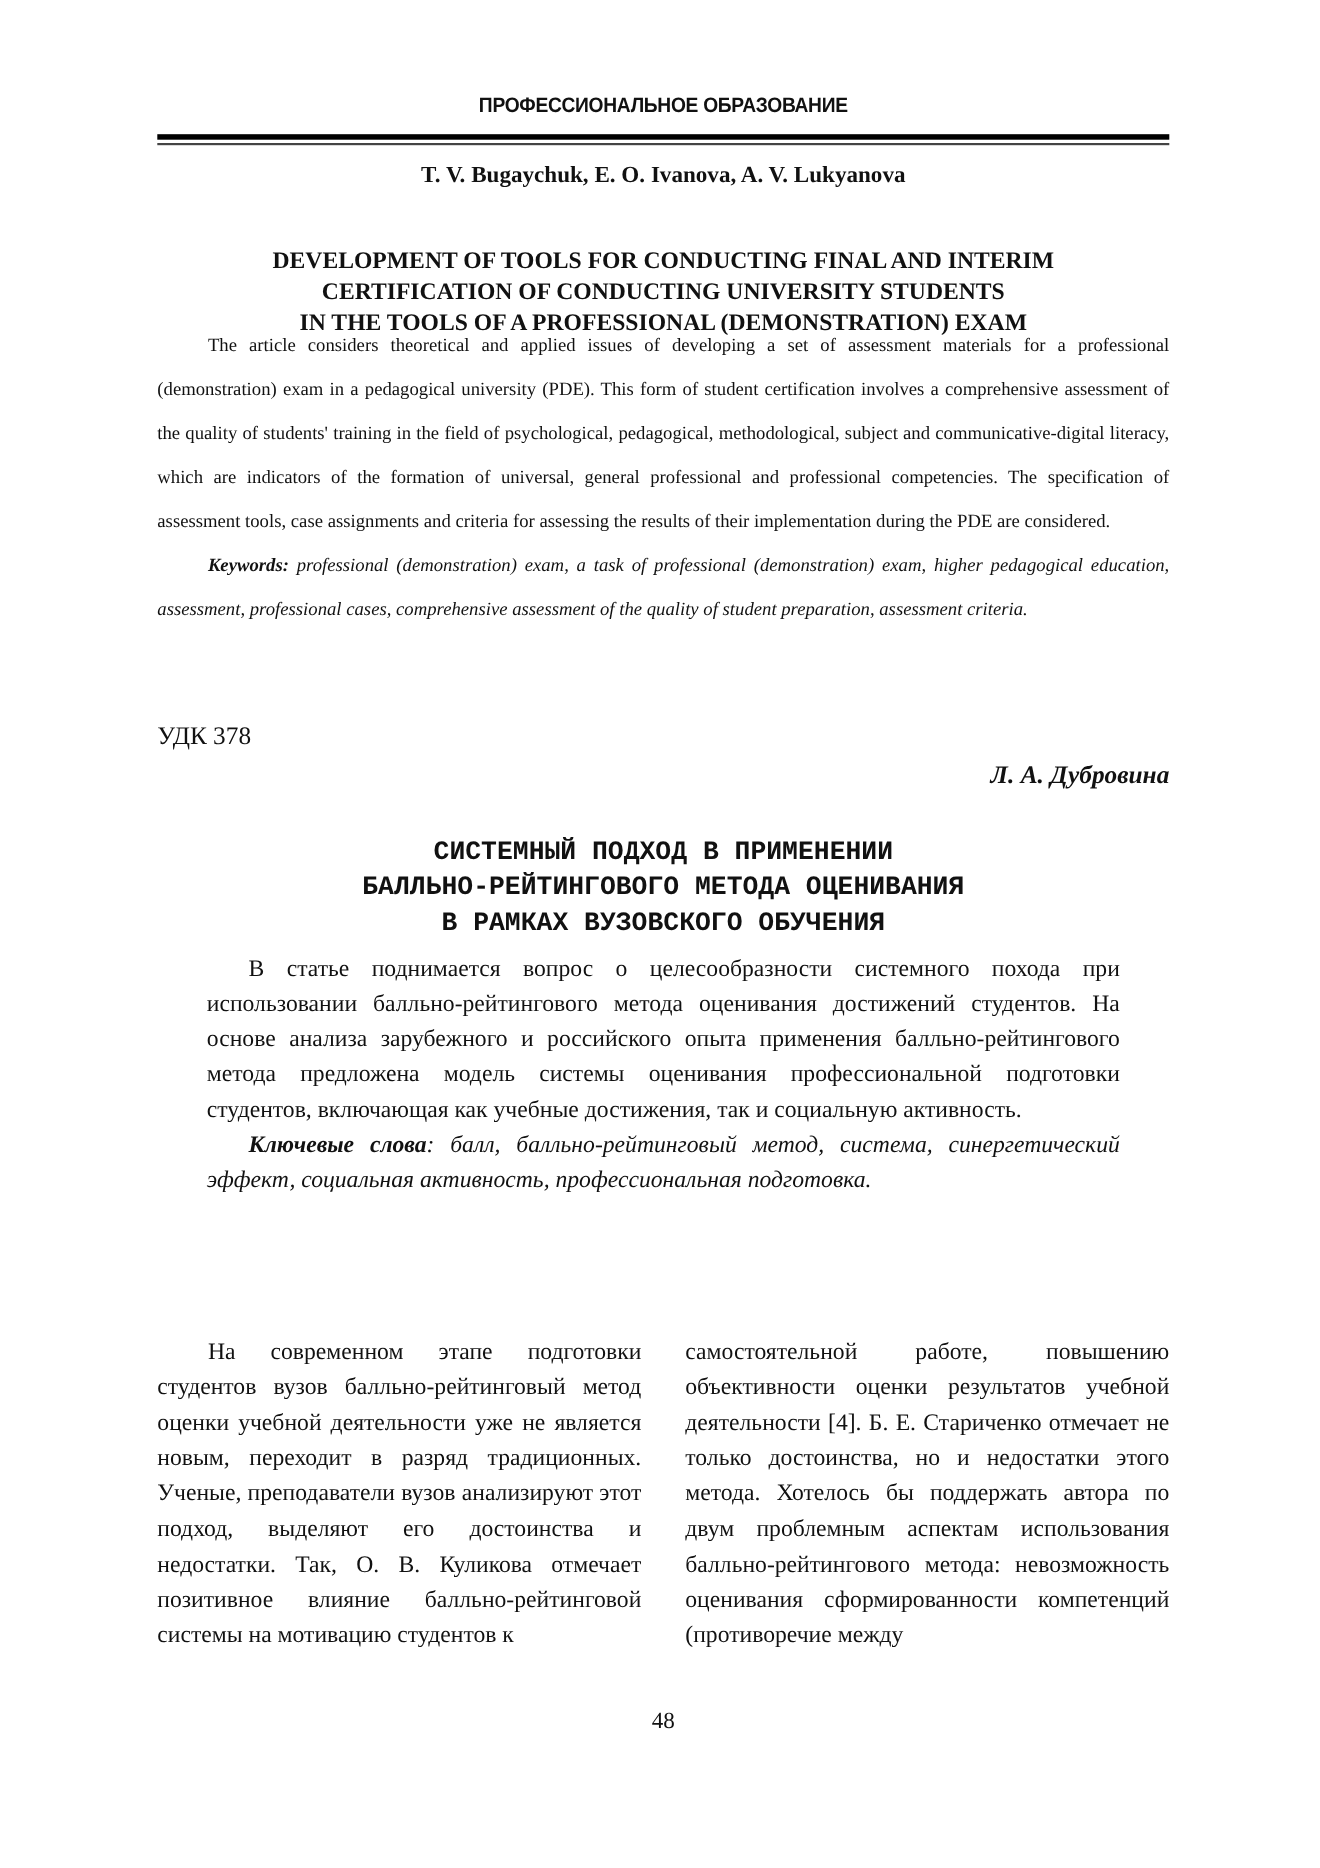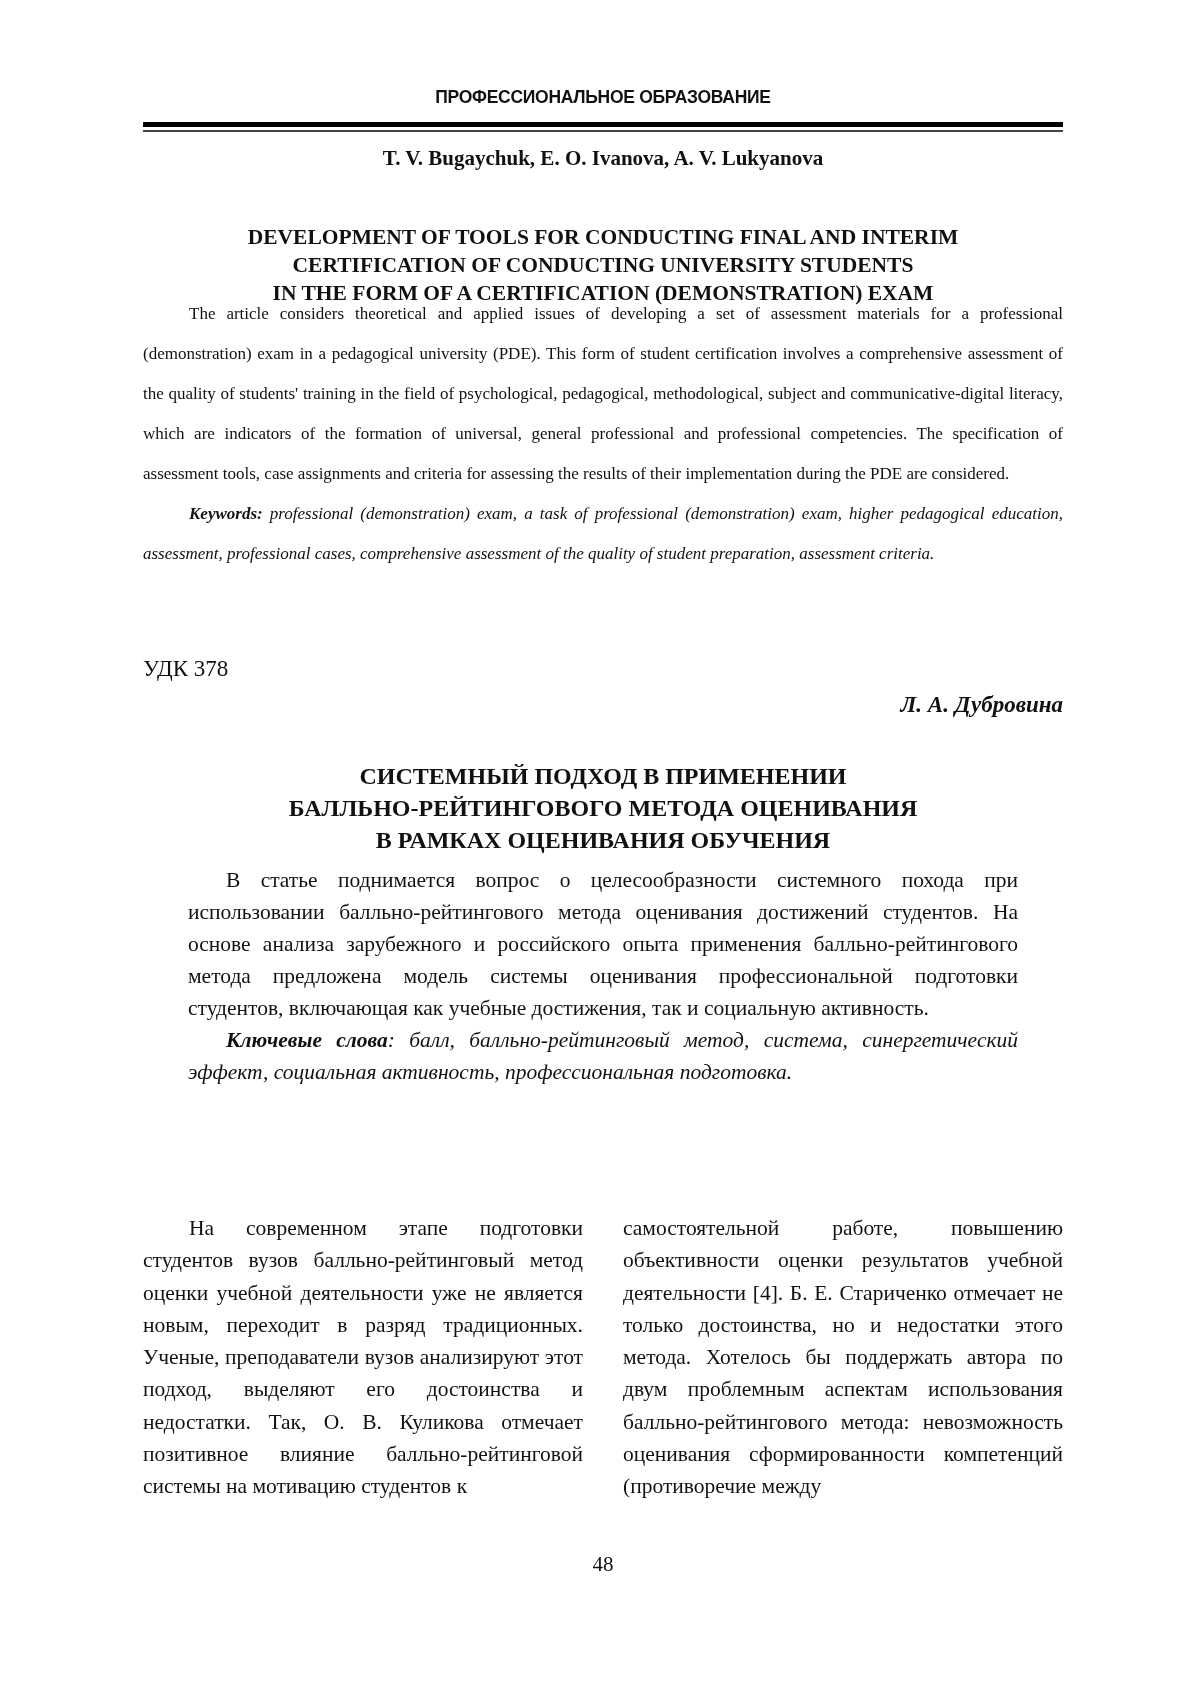--- a/index.html
+++ b/index.html
@@ -28,21 +28,21 @@
   .en-abstract p { margin: 0; text-indent: 46px; }
   .en-keywords { font-style: italic; }
   .en-keywords b { font-style: italic; margin-top: 32px; }
   .udk { position: absolute; top: 656px; left: 0; font-size: 23px; }
   .ru-author {
     position: absolute; top: 692px; right: 0; font-size: 23px;
     font-weight: bold; font-style: italic;
   }
   .ru-title {
     position: absolute; top: 760px; left: 0; width: 920px; text-align: center;
-    font-weight: bold; font-size: 24px; line-height: 32px;
+    font-weight: bold; font-size: 24px; line-height: 32px; font-family: Liberation Mono, monospace;
   }
   .ru-abstract {
     position: absolute; top: 864px; left: 45px; width: 830px;
     font-size: 21.5px; line-height: 32px; text-align: justify;
   }
   .ru-abstract p { margin: 0; text-indent: 38px; }
   .ru-keywords { font-style: italic; }
   .body-cols {
     position: absolute; top: 1212px; left: 0; width: 920px;
     display: flex; justify-content: space-between;
@@ -62,35 +62,35 @@
 
 <div class="page">
   <div class="running-head">ПРОФЕССИОНАЛЬНОЕ ОБРАЗОВАНИЕ</div>
   <div class="rule-thick"></div>
   <div class="rule-thin"></div>
 
   <div class="en-authors serif">T. V. Bugaychuk, E. O. Ivanova, A. V. Lukyanova</div>
   <div class="en-title serif">
     <div>DEVELOPMENT OF TOOLS FOR CONDUCTING FINAL AND INTERIM</div>
     <div>CERTIFICATION OF CONDUCTING UNIVERSITY STUDENTS</div>
-    <div>IN THE FORM OF A CERTIFICATION (DEMONSTRATION) EXAM</div>
+    <div>IN THE TOOLS OF A PROFESSIONAL (DEMONSTRATION) EXAM</div>
   </div>
 
   <div class="en-abstract serif">
     <p>The article considers theoretical and applied issues of developing a set of assessment materials for a professional (demonstration) exam in a pedagogical university (PDE). This form of student certification involves a comprehensive assessment of the quality of students' training in the field of psychological, pedagogical, methodological, subject and communicative-digital literacy, which are indicators of the formation of universal, general professional and professional competencies. The specification of assessment tools, case assignments and criteria for assessing the results of their implementation during the PDE are considered.</p>
     <p class="en-keywords"><b>Keywords:</b><span> professional (demonstration) exam, a task of professional (demonstration) exam, higher pedagogical education, assessment, professional cases, comprehensive assessment of the quality of student preparation, assessment criteria.</span></p>
   </div>
 
   <div class="udk serif">УДК 378</div>
   <div class="ru-author serif">Л. А. Дубровина</div>
 
   <div class="ru-title serif">
     <div>СИСТЕМНЫЙ ПОДХОД В ПРИМЕНЕНИИ</div>
     <div>БАЛЛЬНО-РЕЙТИНГОВОГО МЕТОДА ОЦЕНИВАНИЯ</div>
-    <div>В РАМКАХ ОЦЕНИВАНИЯ ОБУЧЕНИЯ</div>
+    <div>В РАМКАХ ВУЗОВСКОГО ОБУЧЕНИЯ</div>
   </div>
 
   <div class="ru-abstract serif">
     <p>В статье поднимается вопрос о целесообразности системного похода при использовании балльно-рейтингового метода оценивания достижений студентов. На основе анализа зарубежного и российского опыта применения балльно-рейтингового метода предложена модель системы оценивания профессиональной подготовки студентов, включающая как учебные достижения, так и социальную активность.</p>
     <p class="ru-keywords"><b>Ключевые слова</b><span>: балл, балльно-рейтинговый метод, система, синергетический эффект, социальная активность, профессиональная подготовка.</span></p>
   </div>
 
   <div class="body-cols serif">
     <div class="col left">
       <p>На современном этапе подготовки студентов вузов балльно-рейтинговый метод оценки учебной деятельности уже не является новым, переходит в разряд традиционных. Ученые, преподаватели вузов анализируют этот подход, выделяют его достоинства и недостатки. Так, О. В. Куликова отмечает позитивное влияние балльно-рейтинговой системы на мотивацию студентов к</p>

